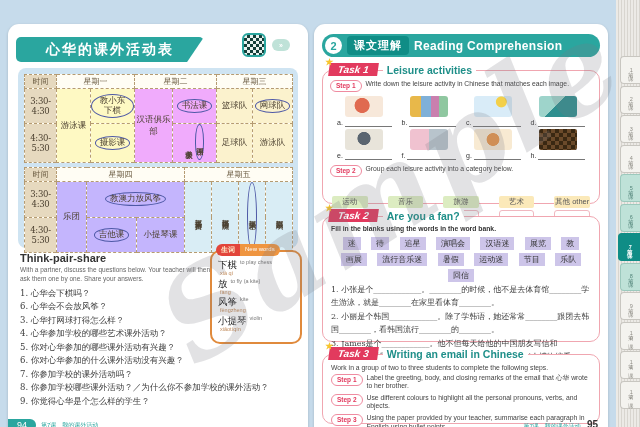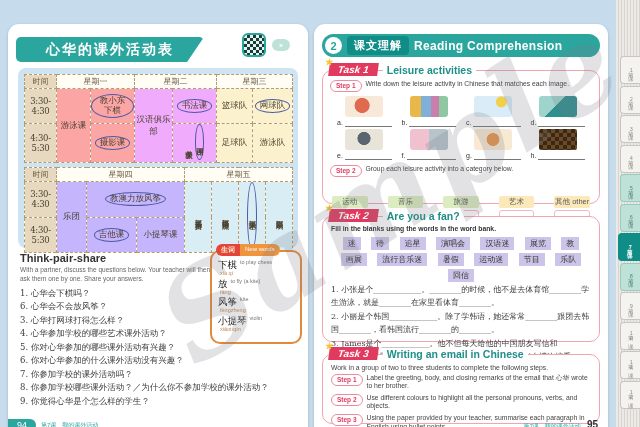--- a/index.html
+++ b/index.html
@@ -14,21 +14,21 @@
   .qr{position:absolute;right:42px;top:9px;width:24px;height:24px;border:2px solid #2aa69f;border-radius:6px;background:repeating-conic-gradient(#143f39 0 25%,#e9f2ef 0 50%) 0 0/6px 6px;box-sizing:border-box}
   .audio{position:absolute;right:18px;top:15px;width:18px;height:12px;background:#bfe2d8;border-radius:6px;color:#fff;font-size:7px;font-weight:bold;display:flex;align-items:center;justify-content:center}
 
   .sched-panel{position:absolute;left:10px;top:44px;width:280px;height:180px;background:#cfe4f2;border-radius:8px;padding:6px;box-sizing:border-box}
   table.sched{border-collapse:collapse;width:268px;table-layout:fixed;background:#fffdf4}
   .sched td{border:1px dashed #b59b72;text-align:center;vertical-align:middle;font-family:"DejaVu Serif",serif;font-size:8.5px;color:#4a3f2f;padding:0;overflow:hidden}
   .sched tr.hd td{height:13px;background:#fffdf4;font-size:8px;color:#6b5c42}
   .sched tr.r td{height:34px}
   .c-time{background:#e6d9bf!important}
   .tm{font-size:6px;color:#70614a;letter-spacing:-.3px}
-  .c-mon{background:#fca5a5}.c-tue{background:#f0abfc}.c-wed{background:#fbf2cd}.c-thu{background:#c4b5fd}.c-fri{background:#d9edf5}
+  .c-mon{background:#fef9c3}.c-tue{background:#f0abfc}.c-wed{background:#fbf2cd}.c-thu{background:#c4b5fd}.c-fri{background:#d9edf5}
   .circ{display:inline-block;border:1.5px solid #4e59a6;border-radius:50%;padding:1px 4px;line-height:1.15}
   .vert{writing-mode:vertical-rl;text-orientation:upright;display:inline-block;height:62px;line-height:1.05;font-size:7.5px;letter-spacing:-.5px}
   .vert2{writing-mode:vertical-rl;text-orientation:upright;display:inline-block;height:30px;line-height:1.05;font-size:7.5px;margin:0 1px}
   .circv{border:1.5px solid #4e59a6;border-radius:50%;padding:2px 0}
   .t2gap{margin-top:4px}
 
   .think{position:absolute;left:12px;top:228px;width:290px}
   .think h3{margin:0;font-size:11px;color:#333;font-weight:bold}
   .think .instr{font-size:6.5px;color:#666;width:198px;margin-top:2px;line-height:1.35}
   .qs{margin-top:3px}

